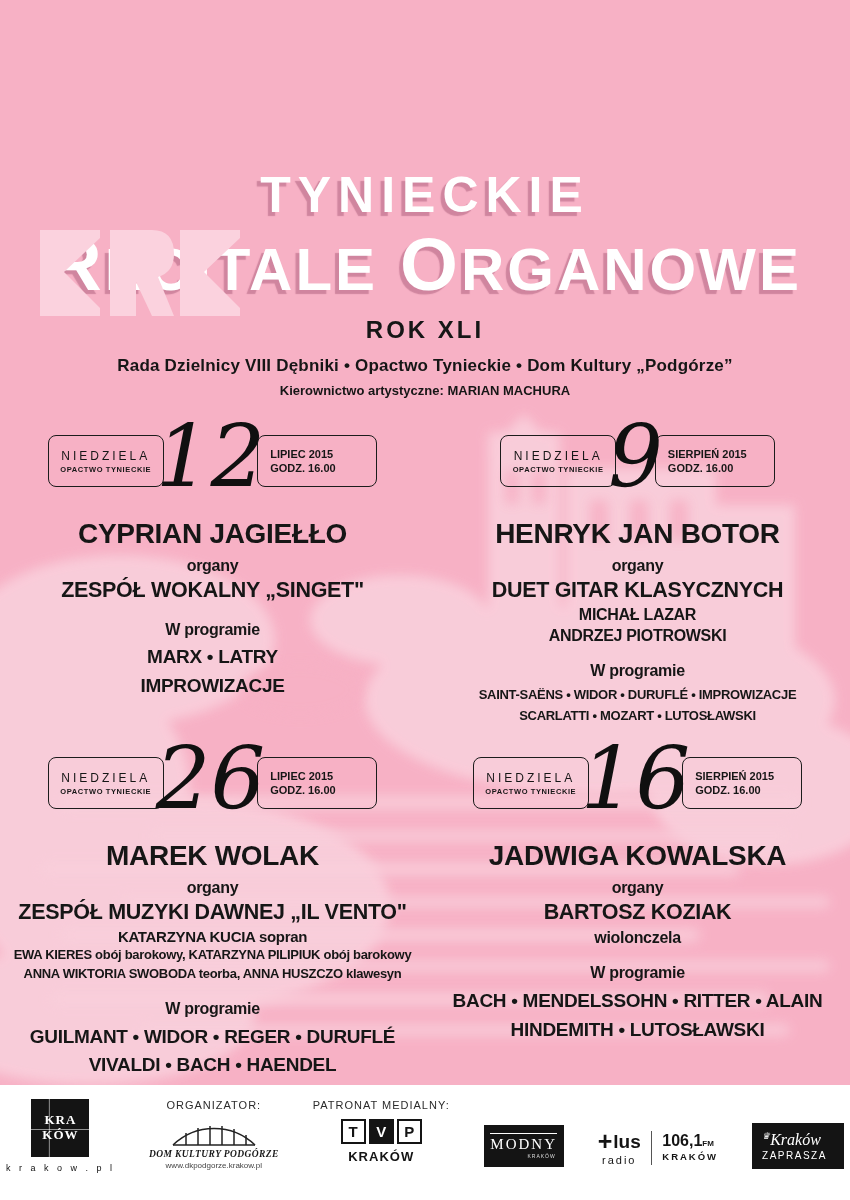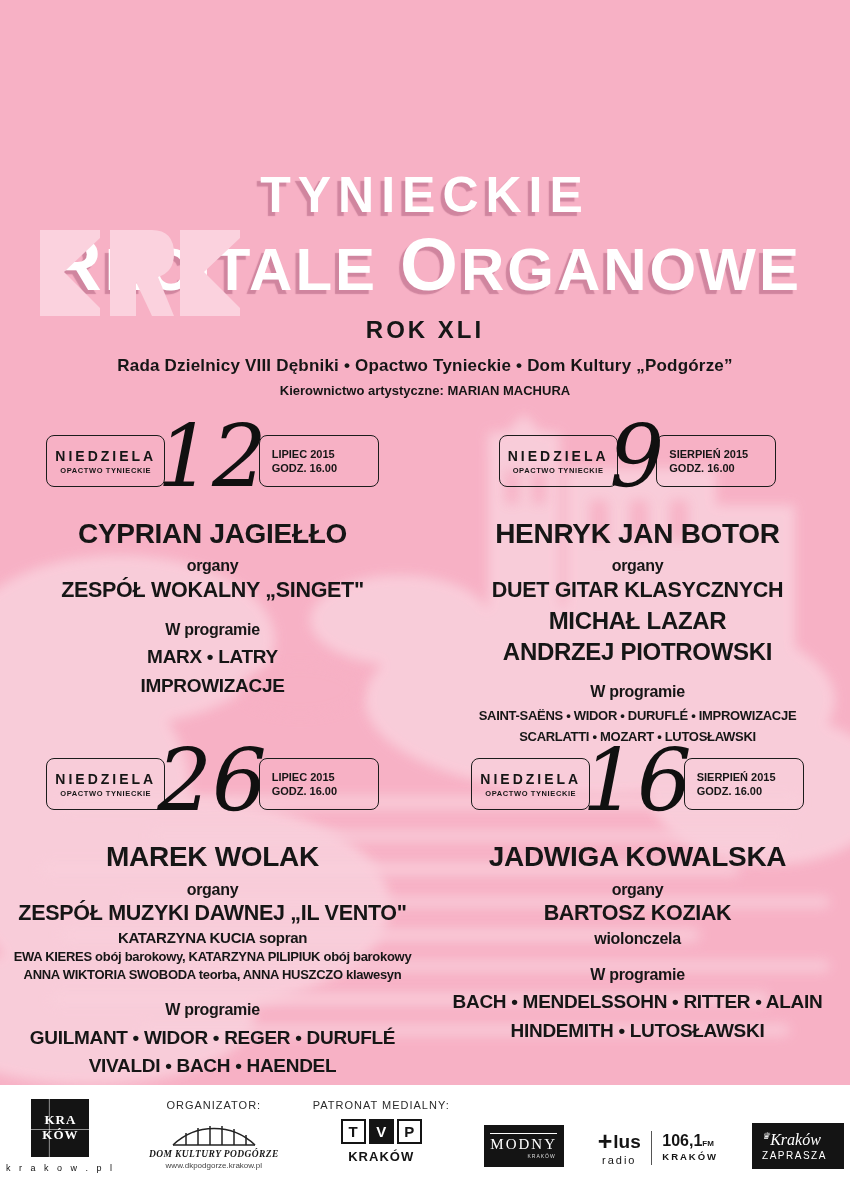--- a/index.html
+++ b/index.html
@@ -30,34 +30,34 @@
   
   .grid{display:grid;grid-template-columns:1fr 1fr;margin-top:26px;}
   .concert{text-align:center;padding-top:6px;}
   .concert.r1{min-height:316px;}
   .concert.r2{min-height:298px;}
   .date-row{display:flex;justify-content:center;align-items:center;
             height:62px;margin-bottom:26px;}
   .date-box{position:relative;z-index:1;border:1.5px solid #1c1c1c;border-radius:8px;
             height:46px;min-width:98px;display:flex;flex-direction:column;
             justify-content:center;padding:2px 8px;background:transparent;}
-  .date-box .weekday{font-weight:bold;font-size:14px;letter-spacing:3px;color:#161616;white-space:nowrap;}
+  .date-box .weekday{font-weight:normal;font-size:12px;letter-spacing:3px;color:#161616;white-space:nowrap;}
   .date-box .place{font-weight:bold;font-size:7.5px;letter-spacing:.6px;color:#161616;white-space:nowrap;margin-top:2px;}
   .date-box.right{align-items:flex-start;text-align:left;padding-left:12px;}
   .date-box .month,.date-box .time{font-weight:bold;font-size:11px;color:#161616;white-space:nowrap;}
   .date-box .time{margin-top:2px;}
   .big-num{position:relative;z-index:2;font-family:"DejaVu Serif",serif;
            font-style:italic;font-size:86px;line-height:.74;color:#101010;
            margin:0 -8px;top:-4px;}
 
   .line{color:#161616;font-weight:bold;letter-spacing:-.3px;line-height:1.35;}
   .l-artist{font-size:28px;line-height:1.15;margin-bottom:5px;}
   .l-instr{font-size:16px;}
   .l-ensemble{font-size:21.5px;line-height:1.3;}
-  .l-name2{font-size:24px;line-height:1.3;}
+  .l-name2{font-size:16px;line-height:1.3;}
   .l-subname{font-size:15px;line-height:1.3;}
   .l-small{font-size:13px;line-height:1.45;}
   .l-wprog{font-size:16px;margin-top:14px;margin-bottom:3px;}
   .l-prog{font-size:19px;line-height:1.5;}
   .l-progwide{font-size:13px;line-height:1.6;}
 
   .tickets{margin-top:6px;text-align:center;color:#3d3d3d;font-size:15px;}
 
   
   .footer{position:absolute;left:0;bottom:0;width:100%;height:115px;background:#fff;

